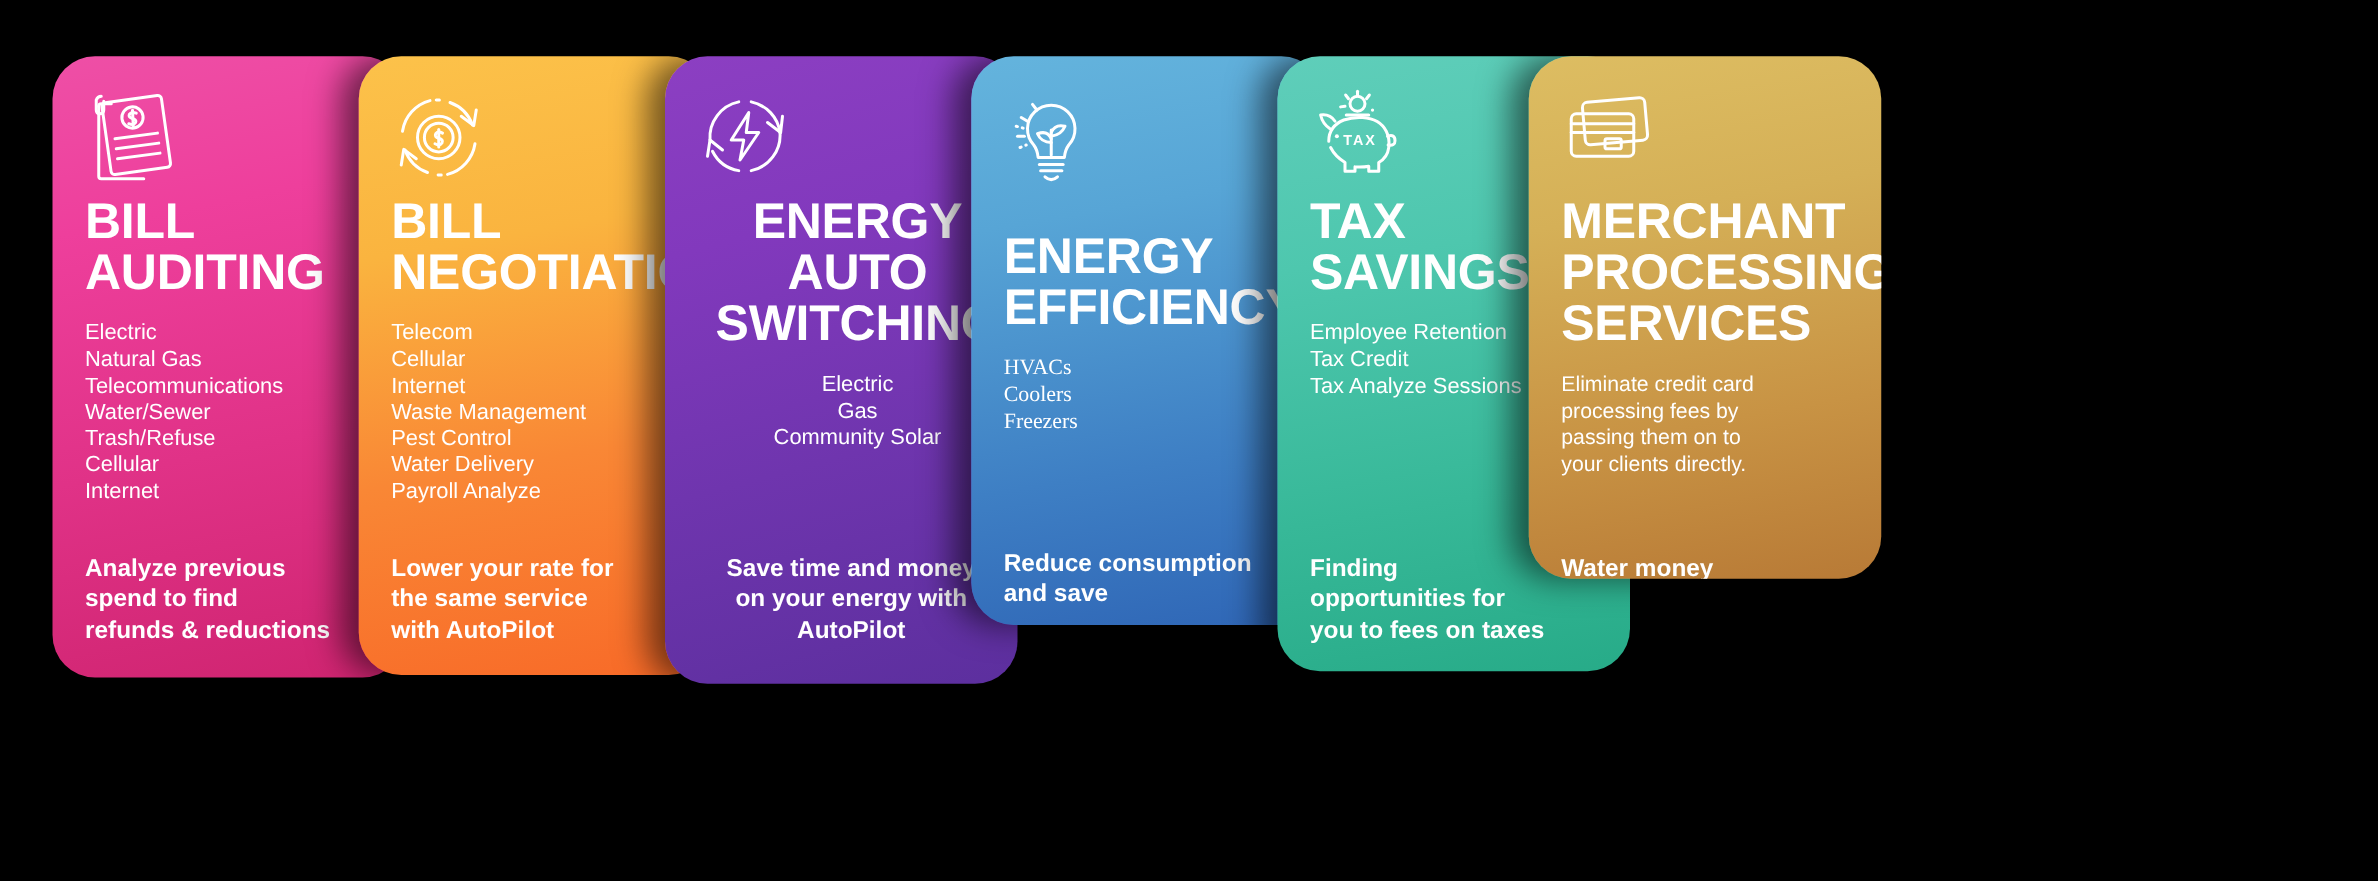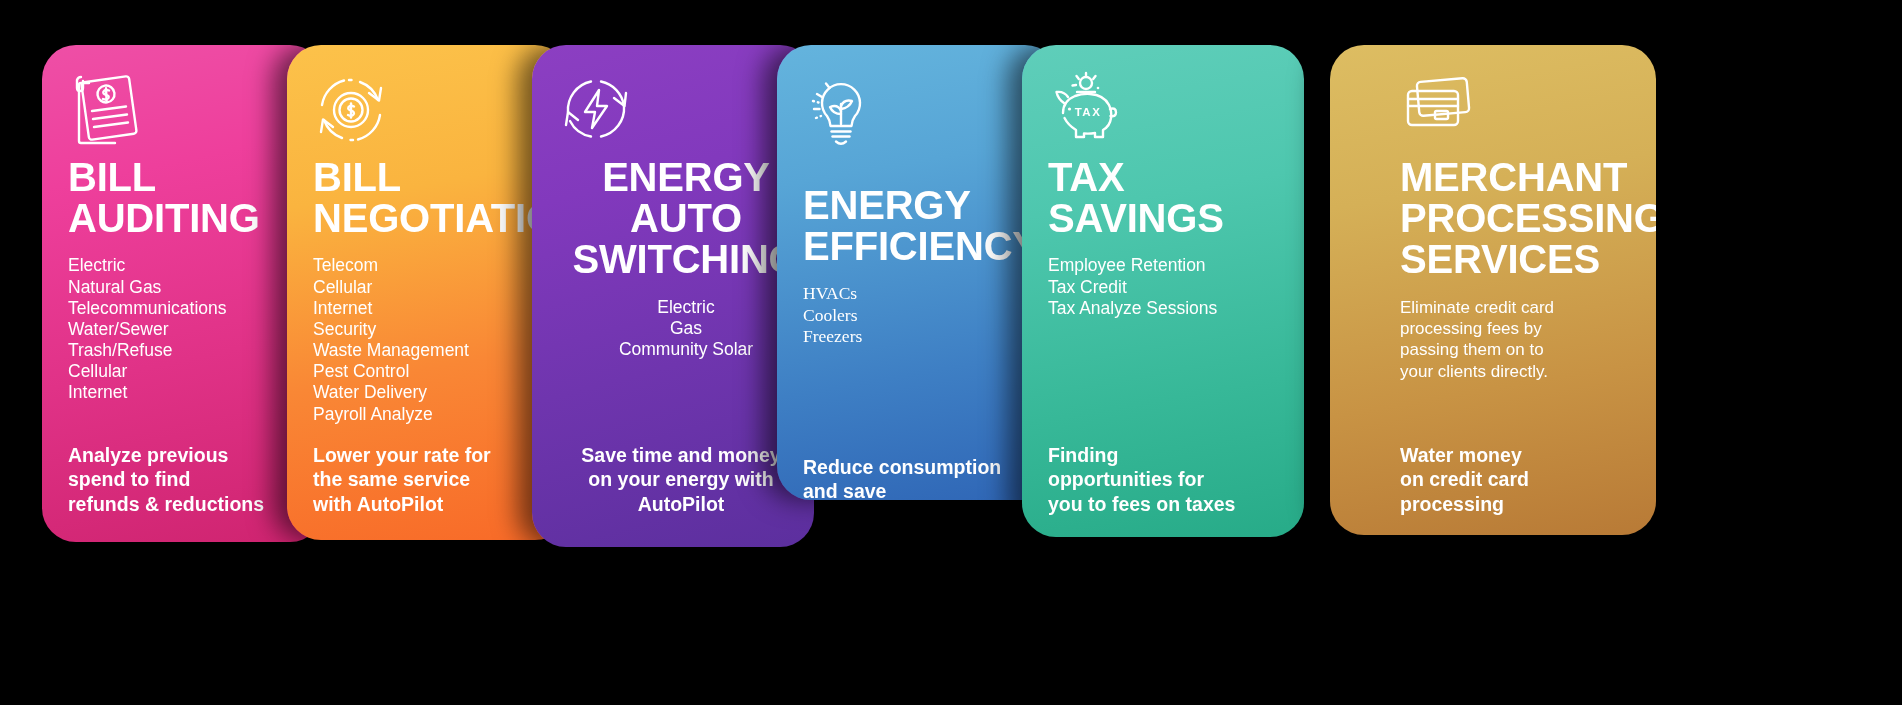--- a/index.html
+++ b/index.html
@@ -65,26 +65,26 @@
     line-height:1.28;
     white-space:pre-line;
   }
 
   
   #card-1{left:42px;  top:45px;  height:497px; background:linear-gradient(168deg,#ee4fa6 0%,#ee3f9c 26%,#e03287 62%,#cf2470 100%); z-index:1;}
   #card-2{left:287px; top:45px;  height:495px; background:linear-gradient(170deg,#fcc24a 0%,#fab43f 30%,#f98735 64%,#f86a28 100%); z-index:2;}
   #card-3{left:532px; top:45px;  height:502px; background:linear-gradient(165deg,#8c3fc2 0%,#8239bd 28%,#6f35ae 62%,#5c2f9e 100%); z-index:3;text-align:center;}
   #card-4{left:777px; top:45px;  height:455px; background:linear-gradient(170deg,#64b4dd 0%,#57a5d6 28%,#3e7fc4 70%,#2f66b6 100%); z-index:4;}
   #card-5{left:1022px;top:45px;  height:492px; background:linear-gradient(170deg,#5fceba 0%,#4ec7ae 32%,#37b898 70%,#27ab88 100%); z-index:5;}
-  #card-6{left:1330px;top:45px;  height:490px; background:linear-gradient(170deg,#ddbd62 0%,#d5b057 30%,#c89344 68%,#b87a36 100%); z-index:6;padding-left:44px;}
+  #card-6{left:1223px;top:45px;  height:418px; background:linear-gradient(170deg,#ddbd62 0%,#d5b057 30%,#c89344 68%,#b87a36 100%); z-index:6;}
 
   #card-1 .card-tagline{top:378px;}
   #card-2 .card-tagline{top:378px;}
   #card-3 .card-tagline{top:378px;}
-  #card-4 .card-tagline{top:390px;}
+  #card-4 .card-tagline{top:374px;}
   #card-5 .card-tagline{top:378px;}
   #card-6 .card-tagline{top:378px;}
 
   
   #card-4 .card-inner{padding-top:26px;}
   #card-4 .card-title{margin-top:28px;}
   #card-4 .card-list{margin-top:2px;font-family:Liberation Serif, serif;}
 </style>
 </head>
 <body>
@@ -141,21 +141,20 @@
           <path d="M56 22 L66 29.5 L68 17"></path>
           <path d="M20 56 L10 48.5 L8 61"></path>
         </svg>
       </div>
       <h3 class="card-title">BILL
 NEGOTIATION</h3>
       <ul class="card-list">
         <li>Telecom</li>
         <li>Cellular</li>
         <li>Internet</li>
-        <li>Security</li>
         <li>Waste Management</li>
         <li>Pest Control</li>
         <li>Water Delivery</li>
         <li>Payroll Analyze</li>
       </ul>
       <p class="card-tagline">Lower your rate for
 the same service
 with AutoPilot</p>
     </div>
   </div>

